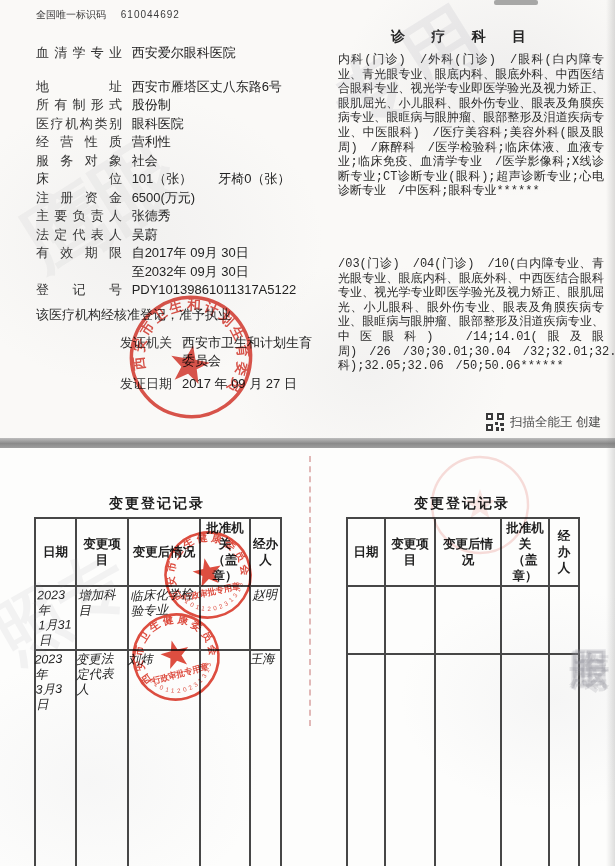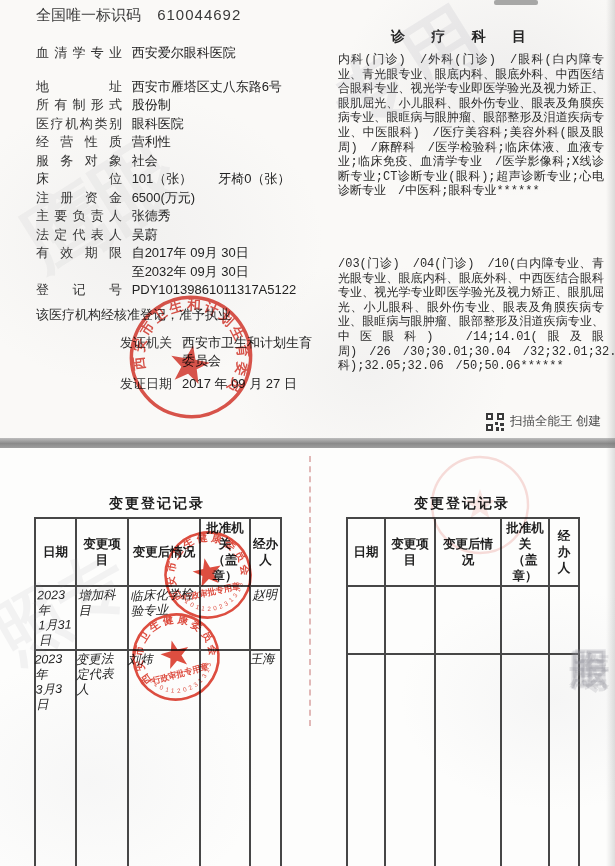--- a/index.html
+++ b/index.html
@@ -10,21 +10,21 @@
   }
   
   .top-section{
     position:absolute;left:0;top:0;width:615px;height:438px;
     background:
       radial-gradient(230px 170px at 82% 18%, rgba(188,188,194,.18), transparent 70%),
       radial-gradient(270px 210px at 22% 55%, rgba(188,188,194,.14), transparent 70%),
       radial-gradient(200px 160px at 60% 85%, rgba(188,188,194,.12), transparent 70%),
       #faf9f7;
   }
-  .code-row{font-size:15px;color:#3a3a3a;height:14px;line-height:14px;}
+  .code-row{font-size:10px;color:#3a3a3a;height:14px;line-height:14px;}
   .code-row .cv{margin-left:12px;letter-spacing:1px;}
   .left-col{position:absolute;left:36px;top:8px;width:278px;}
   .frow{height:18.5px;line-height:18.5px;font-size:13px;white-space:nowrap;}
   .frow .flabel{
     display:inline-block;width:86px;vertical-align:top;
     text-align:justify;text-align-last:justify;color:#333;
   }
   .frow .fvalue{margin-left:6px;color:#222;}
   .row-name{margin-top:22px;}
   .row-addr{margin-top:15px;}
@@ -40,21 +40,21 @@
   .subjects-p{font-size:12px;line-height:14.6px;text-align:justify;color:#2b2b2b;margin:7px 0 0 16px;}
   .subjects-p2{margin-top:58px;}
   
   .seal{position:absolute;mix-blend-mode:multiply;}
   .seal svg{display:block;}
   .issuer-seal{left:126px;top:292px;width:130px;height:130px;transform:rotate(10deg);opacity:.85;}
   .faint-seal{left:428px;top:453px;width:104px;height:104px;opacity:.35;}
   .tbl-seal-1{left:160px;top:527px;width:96px;height:96px;transform:rotate(-12deg);opacity:.9;}
   .tbl-seal-2{left:128px;top:609px;width:96px;height:96px;transform:rotate(-15deg);opacity:.9;}
   
-  .scanner-mark{position:absolute;left:486px;top:413px;display:flex;}
+  .scanner-mark{position:absolute;left:486px;top:413px;display:flex;align-items:center;}
   .scanner-mark .qr{width:18px;height:18px;margin-right:6px;}
   .scanner-mark .txt{font-size:12.5px;color:#4c4c4c;white-space:nowrap;}
   
   .divider-bar{
     position:absolute;left:0;top:438px;width:615px;height:10px;
     background:linear-gradient(#bdbdbd,#8a8a8a 55%,#9e9e9e);
   }
   
   .bottom-section{
     position:absolute;left:0;top:448px;width:615px;height:418px;

